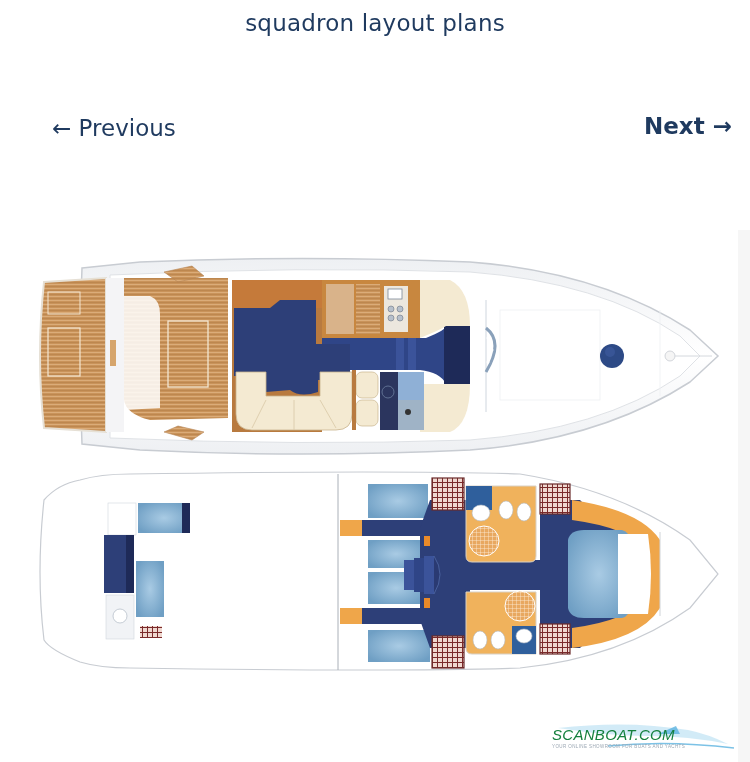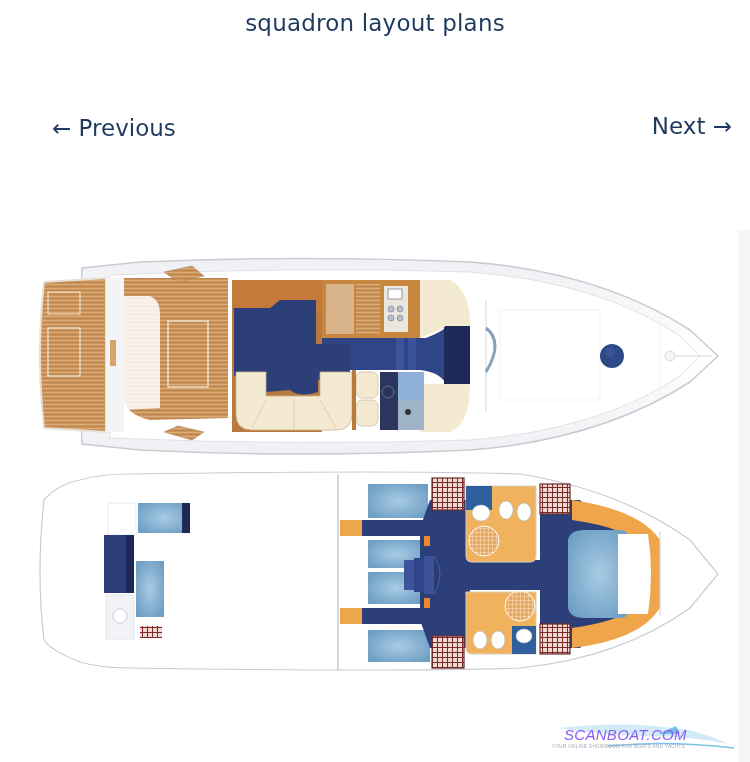--- a/index.html
+++ b/index.html
@@ -2,28 +2,28 @@
 <html><head>
 <meta charset="utf-8">
 <style>
   html, body { margin: 0; padding: 0; background: #ffffff; }
   body { width: 750px; height: 762px; position: relative; overflow: hidden;
          font-family: "DejaVu Sans", "Liberation Sans", sans-serif; color: #1f3a5f; }
   .page-title { position: absolute; top: 10px; left: 0; width: 750px; text-align: center;
                 font-size: 23px; letter-spacing: 0.2px; color: #1f3a5f; }
   .nav-link { position: absolute; font-size: 23px; color: #1f3a5f; text-decoration: none; cursor: pointer; }
   .nav-prev { left: 19px; top: 115px; margin-left: 33px; }
-  .nav-next { right: 18px; top: 113px; }
+  .nav-next { right: 18px; top: 113px; font-weight: bold; }
   .arrow { font-family: "DejaVu Sans", sans-serif; }
   .plan-wrap { position: absolute; left: 0; top: 230px; width: 738px; height: 532px; background: #ffffff; }
   .right-strip { position: absolute; left: 738px; top: 230px; width: 12px; height: 532px; background: #f6f6f6; }
   .plan-svg { position: absolute; left: 0; top: 0; }
   .watermark { position: absolute; left: 548px; top: 722px; width: 190px; height: 30px; }
   .wm-text { position: absolute; left: 4px; top: 4px; font-family: "Liberation Sans", sans-serif;
-             font-style: italic; font-size: 15px; color: #8b5cf6; letter-spacing: 0.3px; margin-left: 12px; }
+             font-style: italic; font-size: 15px; color: #15803d; letter-spacing: 0.3px; }
   .wm-sub { position: absolute; left: 4px; top: 22px; font-family: "Liberation Sans", sans-serif;
             font-size: 4.5px; color: #9aa6b2; letter-spacing: 0.4px; white-space: nowrap; }
 </style>
 </head>
 <body>
 
 <div class="page-title">squadron layout plans</div>
 
 <a class="nav-link nav-prev">
   <span class="arrow">←</span>

